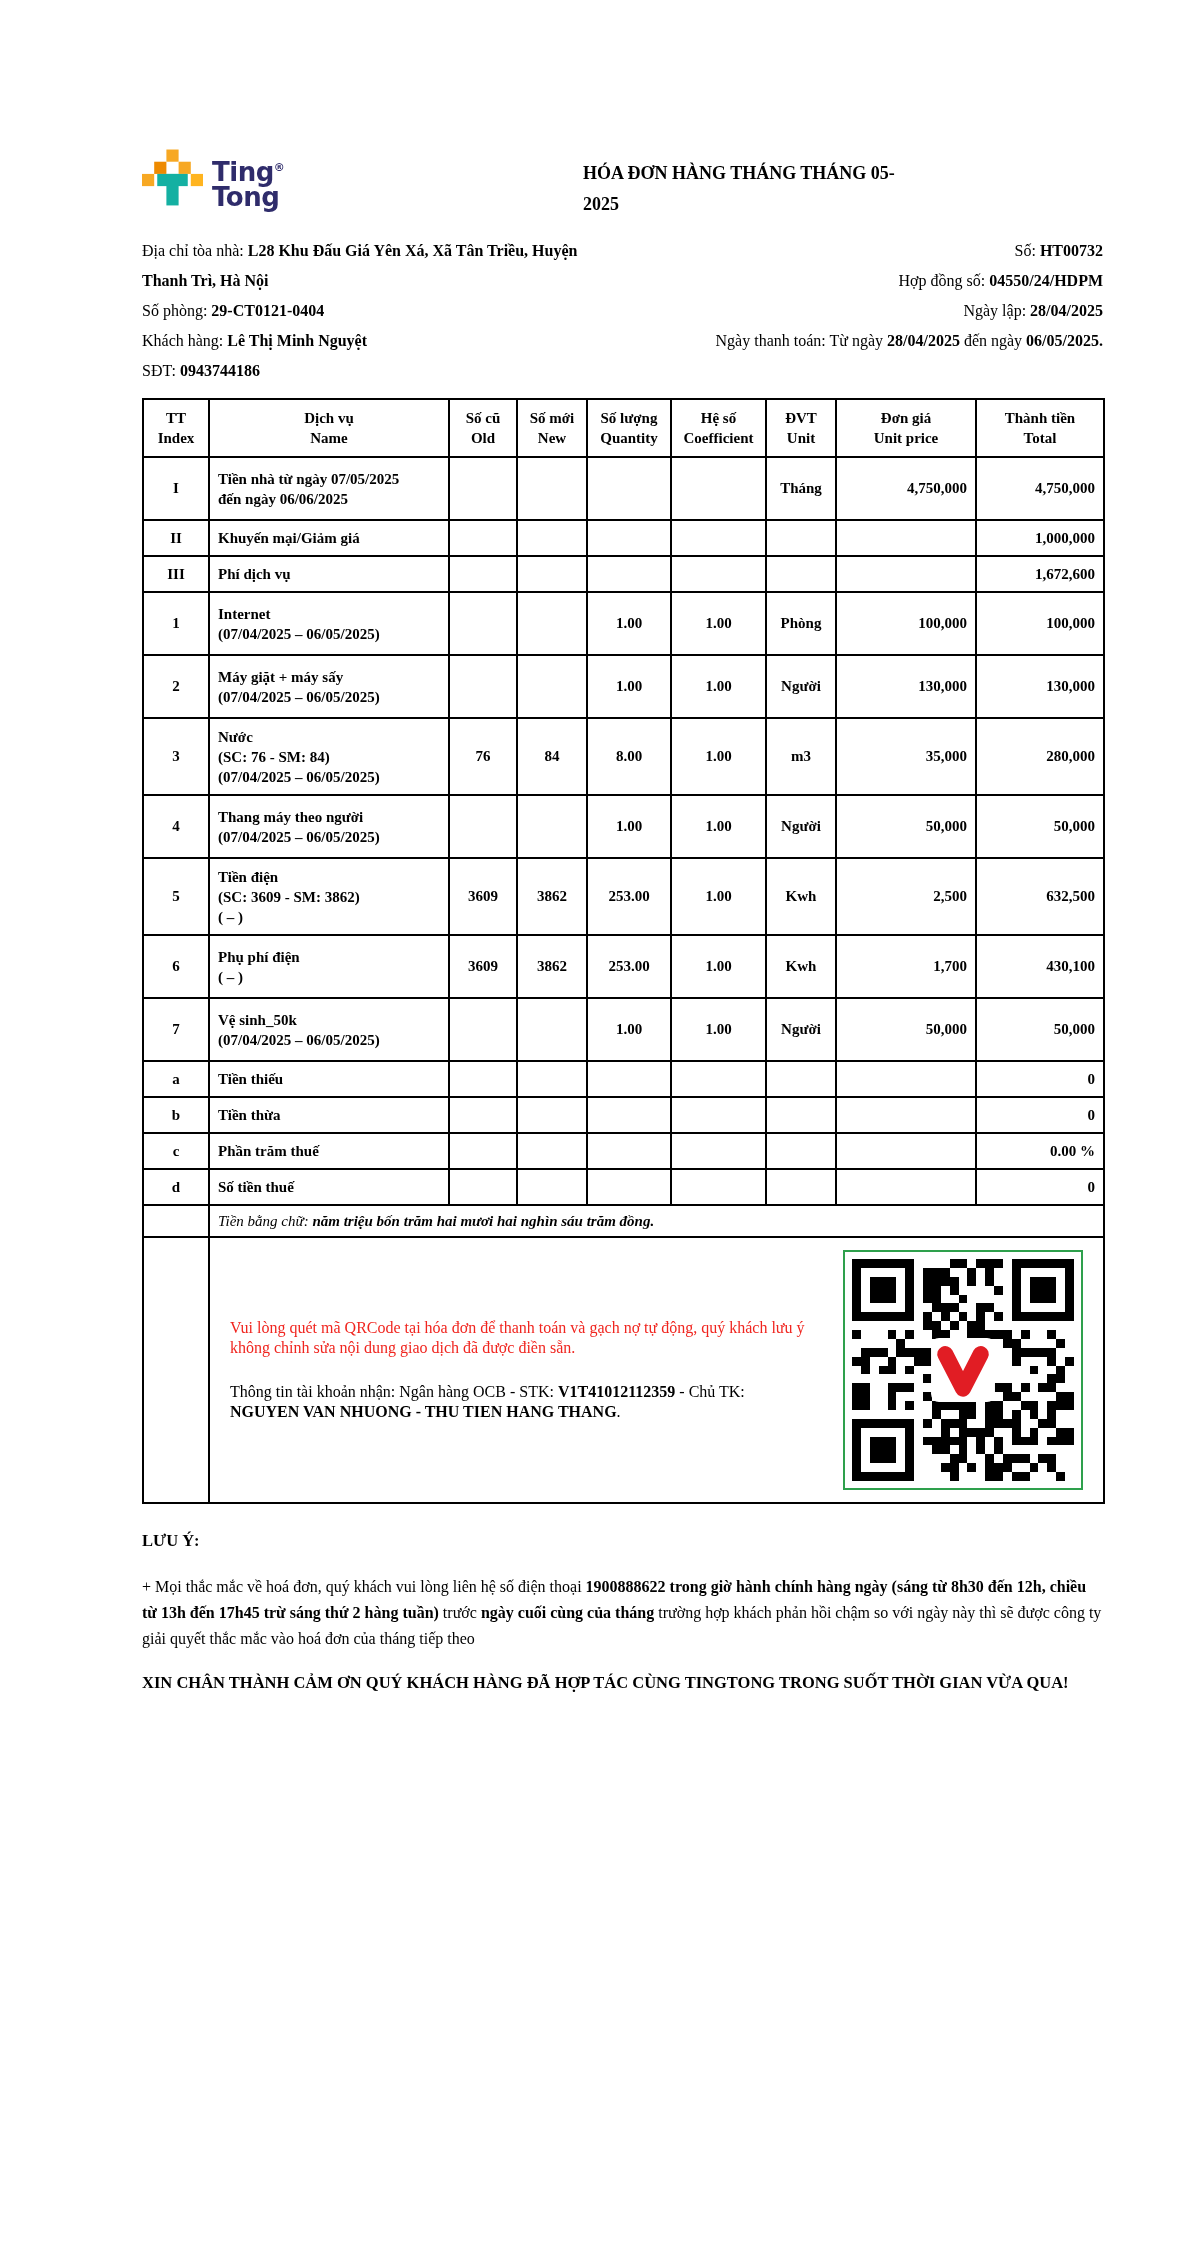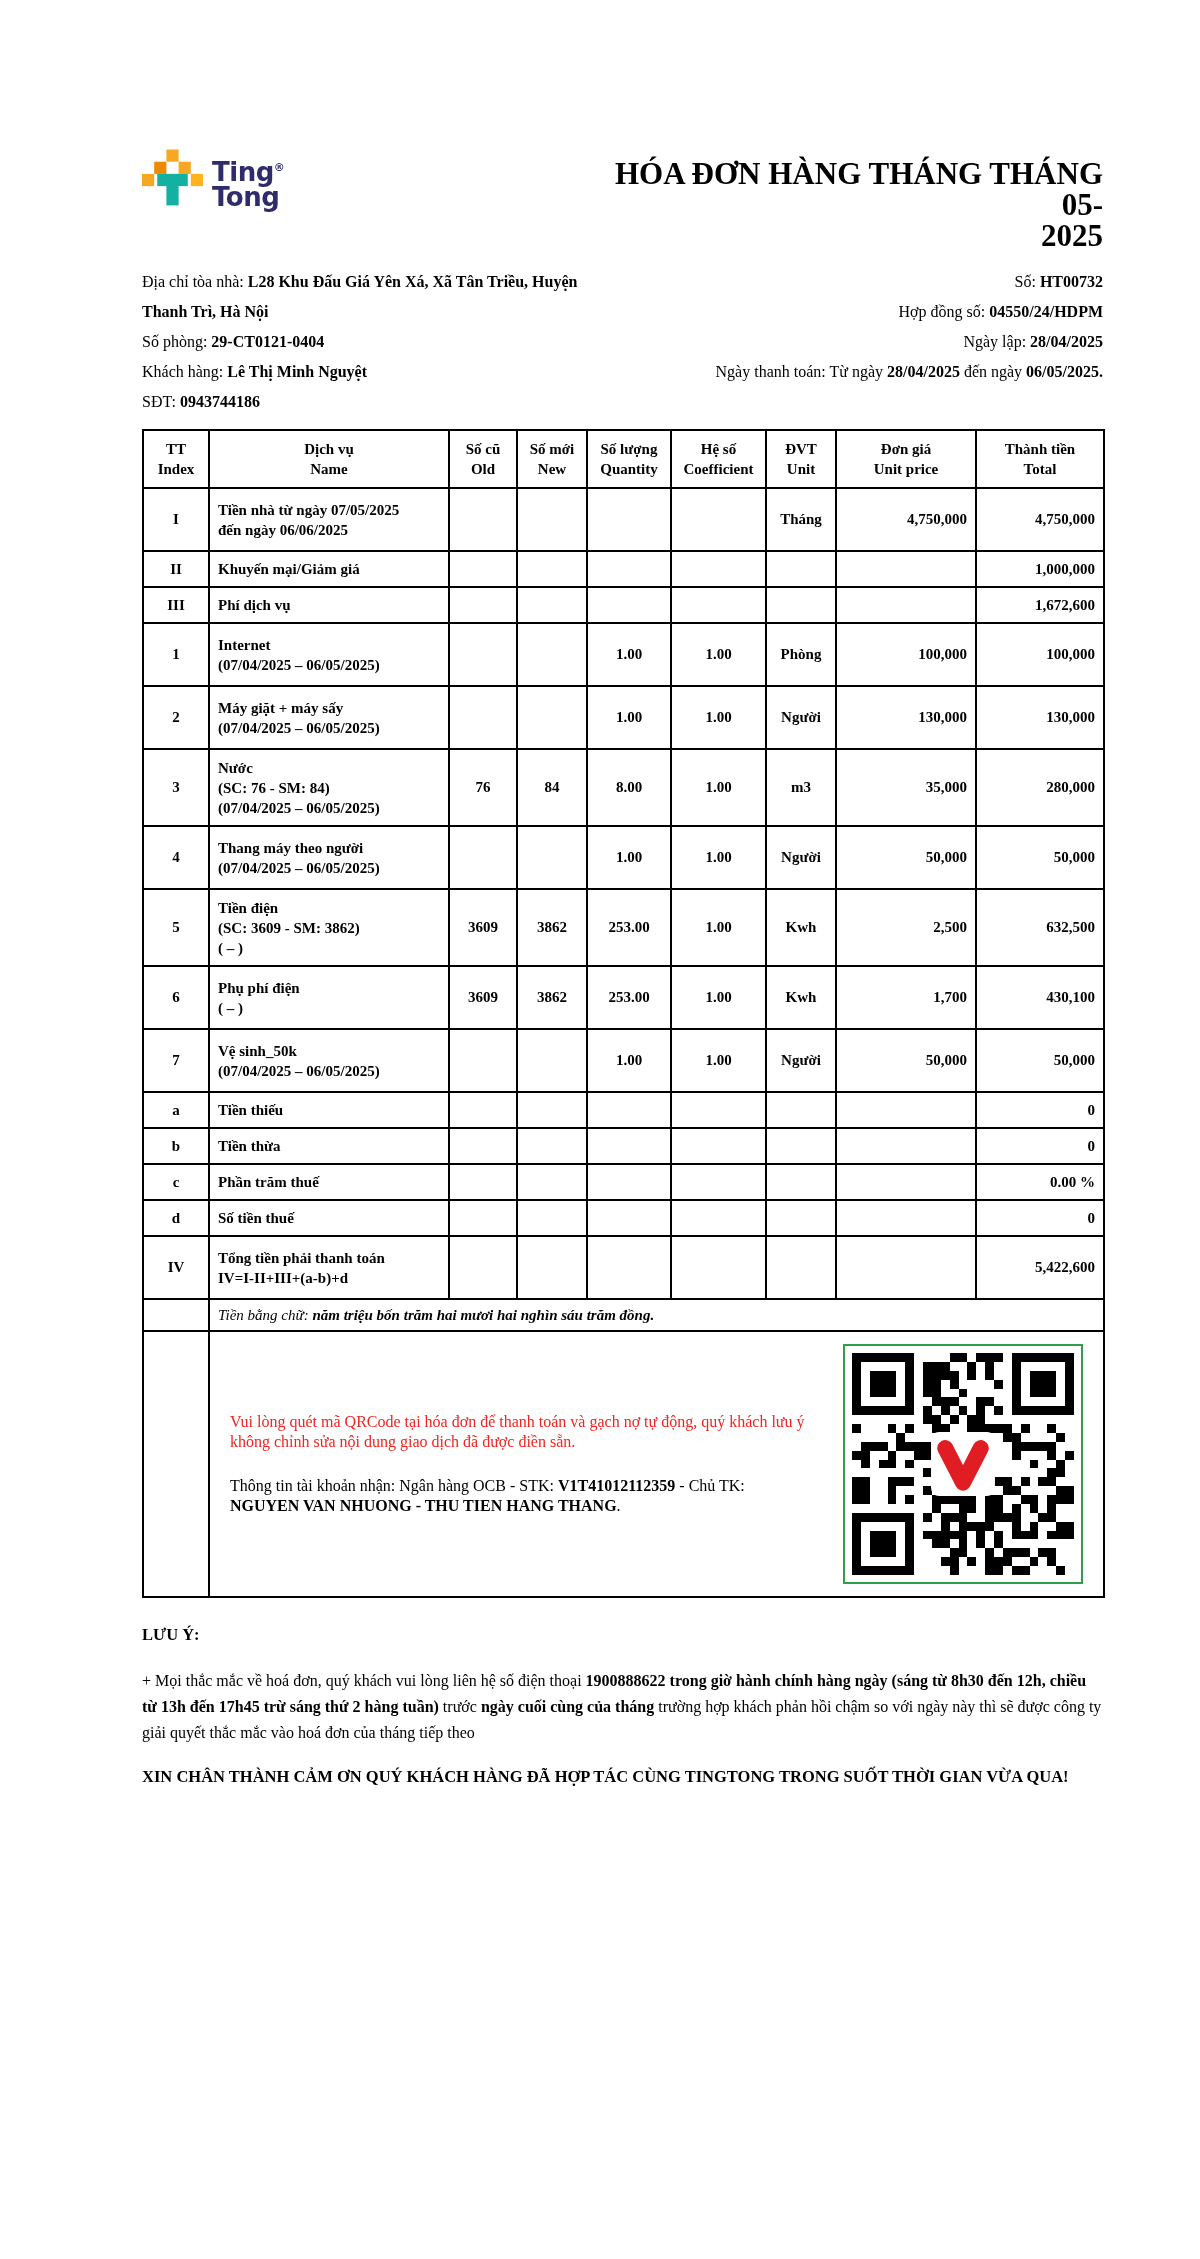--- a/index.html
+++ b/index.html
@@ -7,21 +7,21 @@
         font-family:"Liberation Serif","DejaVu Serif",serif;color:#000;overflow:hidden;}
   .content{position:absolute;left:142px;top:0;width:961px;}
 
   
   .header-row{display:flex;justify-content:space-between;align-items:flex-start;padding-top:140px;margin-top:8px;}
   .brand{display:flex;gap:9px;align-items:flex-start;}
   .brand-icon svg{display:block;}
   .brand-text{font-family:"DejaVu Sans","Liberation Sans",sans-serif;font-weight:800;
               color:#2f2c6b;font-size:26px;line-height:25px;margin-top:7px;letter-spacing:-0.5px;}
   .reg{font-size:11px;vertical-align:super;font-weight:700;}
-  .title-block{width:520px;text-align:right;font-weight:bold;font-size:31px;line-height:31px;padding-top:10px;}
+  .title-block{width:520px;font-weight:bold;font-size:18px;line-height:31px;padding-top:10px;}
 
   
   .info-row{display:flex;margin-top:16px;font-size:16px;line-height:30px;}
   .info-left{flex:1;}
   .info-right{width:500px;text-align:right;}
   .b{font-weight:bold;}
 
   
   table.inv{border-collapse:collapse;width:961px;margin-top:12px;table-layout:fixed;}
   .inv th,.inv td{border:2px solid #000;font-size:15px;vertical-align:middle;padding:3px 8px;box-sizing:border-box;}
@@ -332,34 +332,20 @@
             <td class="c-name">
               <div>Số tiền thuế</div>
             </td>
             <td class="c-mid"></td>
             <td class="c-mid"></td>
             <td class="c-mid"></td>
             <td class="c-mid"></td>
             <td class="c-mid"></td>
             <td class="c-num"></td>
             <td class="c-num">0</td>
-          </tr>
-          <tr class="h2">
-            <td class="c-tt">IV</td>
-            <td class="c-name">
-              <div>Tổng tiền phải thanh toán</div>
-              <div>IV=I-II+III+(a-b)+d</div>
-            </td>
-            <td class="c-mid"></td>
-            <td class="c-mid"></td>
-            <td class="c-mid"></td>
-            <td class="c-mid"></td>
-            <td class="c-mid"></td>
-            <td class="c-num"></td>
-            <td class="c-num">5,422,600</td>
           </tr>
         </tbody>
       <tbody>
         <tr class="words-row">
           <td class="c-tt"></td>
           <td colspan="8" class="words"><span class="wl">Tiền bằng chữ:</span> <span class="val">năm triệu bốn trăm hai mươi hai nghìn sáu trăm đồng.</span></td>
         </tr>
         <tr class="qr-row">
           <td class="c-tt"></td>
           <td colspan="8" class="qr-cell">

